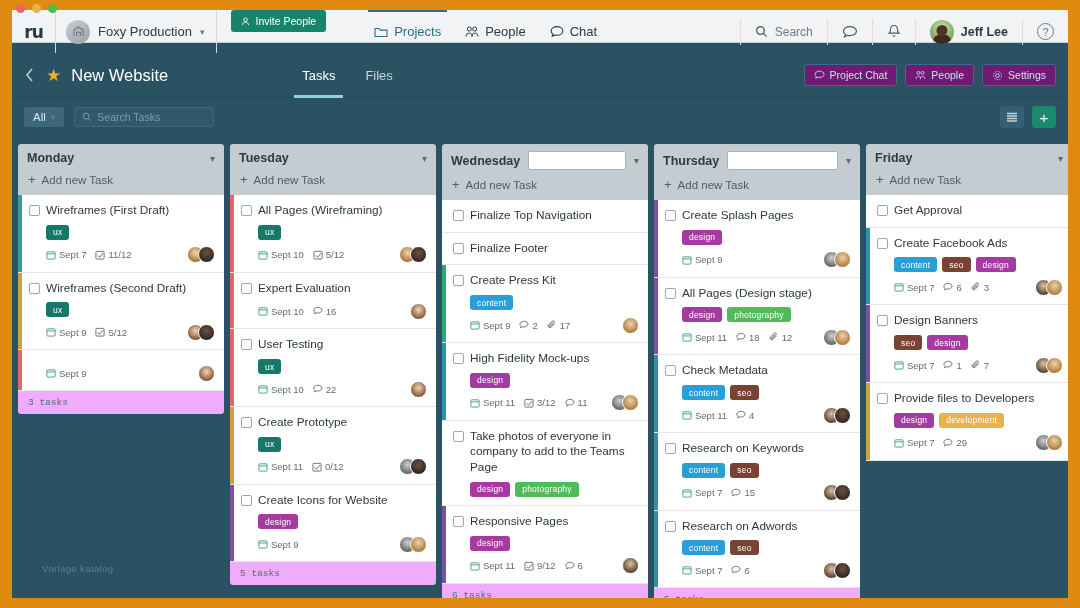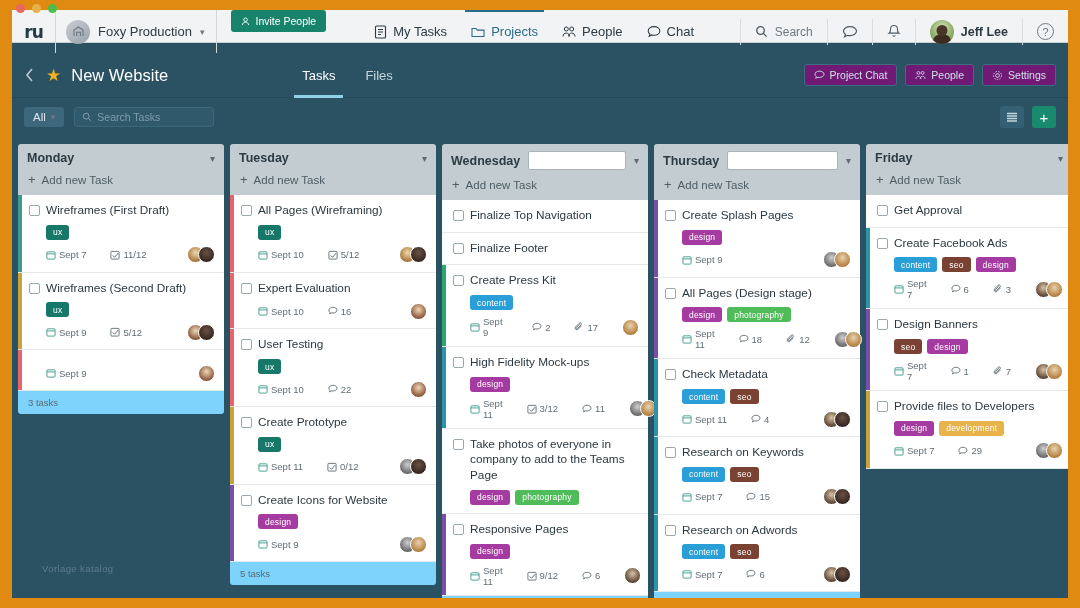--- a/index.html
+++ b/index.html
@@ -202,41 +202,41 @@
     flex:0 0 11px; width:11px; height:11px; margin-top:2px;
     border:1.4px solid #9aa7ae; border-radius:2px; background:#fff;
     cursor:pointer;
   }
   .tags { display:flex; gap:5px; margin:6px 0 0 17px; flex-wrap:wrap; }
   .tag {
     font-size:8.5px; color:#fff; padding:2.5px 7px; border-radius:3px;
     letter-spacing:.2px;
   }
   .meta {
-    display:flex; align-items:center; gap:24px; margin:6px 0 0 17px;
+    display:flex; align-items:center; gap:9px; margin:6px 0 0 17px;
     font-size:9.5px; color:#5f6d75; min-height:18px;
   }
   .meta .mi { display:flex; align-items:center; gap:3px; }
   .meta .cal { color:#3e9a8c; font-size:10px; }
   .avs { margin-left:auto; display:flex; }
   .av {
     width:17px;height:17px;border-radius:50%;
     border:1.5px solid #fff; margin-left:-6px;
     background:#9a8f86;
   }
   .av:first-child { margin-left:0; }
   .av.a1{background:radial-gradient(circle at 50% 38%,#f0d8ab,#a9793f 70%,#6d4a23);}
   .av.a2{background:radial-gradient(circle at 50% 38%,#6a5244,#332420 75%);}
   .av.a3{background:radial-gradient(circle at 50% 38%,#efd6b6,#8a5a3c 70%,#4b3020);}
   .av.a4{background:radial-gradient(circle at 50% 38%,#d9c3a4,#5e4636 70%,#2f2219);}
   .av.a5{background:radial-gradient(circle at 50% 38%,#cfcfcf,#6a6a6a 70%,#2f2f2f);}
   .av.a6{background:radial-gradient(circle at 50% 38%,#e8d2b0,#b5803f 70%,#6b4820);}
   .col-foot {
-    background:#7dd3fc; border-radius:0 0 3px 3px;
-    font-size:9.5px; color:#5c6a72; padding:6px 10px;
+    background:#f0abfc; border-radius:0 0 3px 3px;
+    font-size:9.5px; color:#5c6a72; padding:6px 10px;font-family:Liberation Mono, monospace;
   }
   .watermark {
     position:absolute; left:30px; bottom:24px;
     font-size:9.5px; color:#5c7d8d; letter-spacing:.4px;
   }
   svg { display:block; }
 </style>
 </head>
 <body>
 
@@ -263,29 +263,20 @@
       <span>
         <svg width="9" height="9" viewBox="0 0 10 10">
             <circle cx="5" cy="3" r="2" fill="none" stroke="#fff" stroke-width="1"></circle>
             <path d="M1.5 9c0-2 1.6-3.1 3.5-3.1S8.5 7 8.5 9" fill="none" stroke="#fff" stroke-width="1"></path>
           </svg>
       </span>
       <span>Invite People</span>
     </button>
 
     <div class="navtabs">
-      <div class="navtab">
-        <span>
-          <svg width="13" height="14" viewBox="0 0 13 14">
-              <rect x="1.5" y="1" width="10" height="12" rx="1" fill="none" stroke="#2c3b44" stroke-width="1.1"></rect>
-              <path d="M4 4.5h5M4 7h5M4 9.5h3" stroke="#2c3b44" stroke-width="1"></path>
-            </svg>
-        </span>
-        <span>My Tasks</span>
-      </div>
       <div class="navtab active">
         <span>
           <svg width="14" height="13" viewBox="0 0 14 13">
               <path d="M1 3.5h4l1.3 1.6H13v6.4H1z" fill="none" stroke="#2c6d86" stroke-width="1.1"></path>
             </svg>
         </span>
         <span>Projects</span>
       </div>
       <div class="navtab">
         <span>

